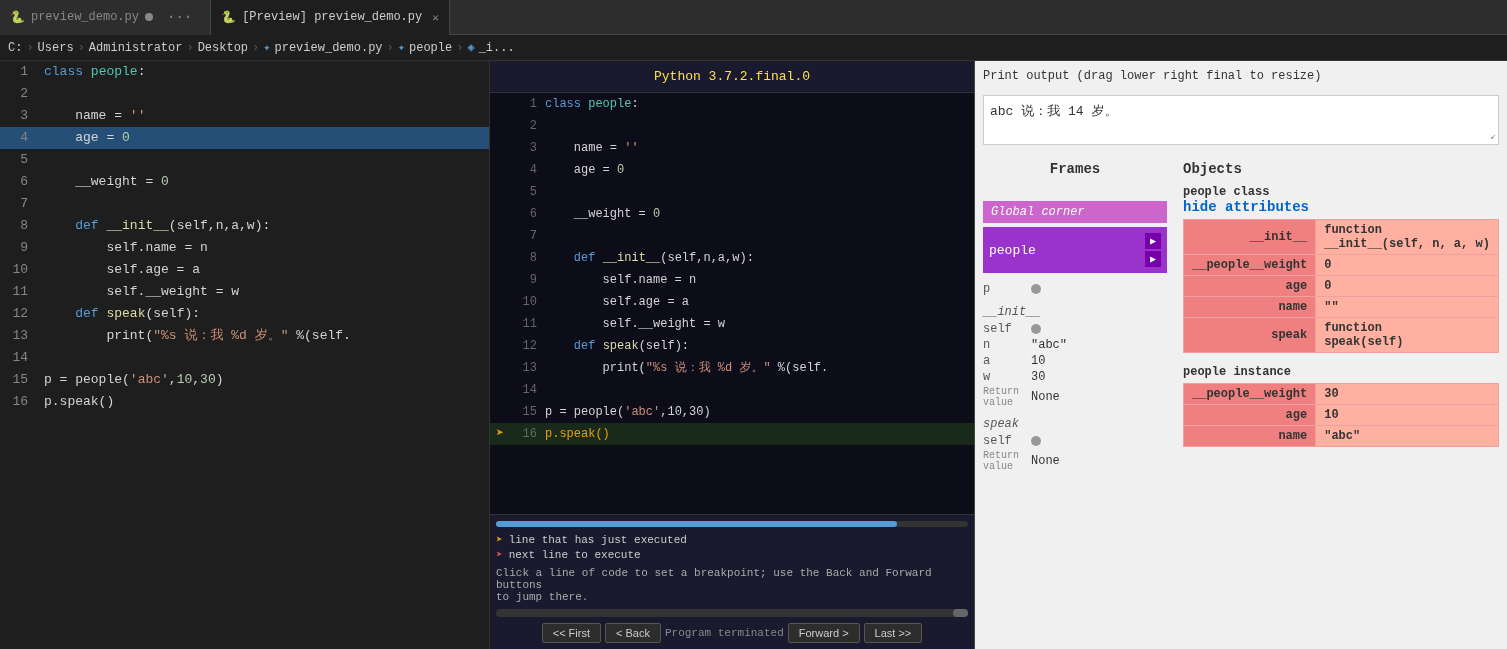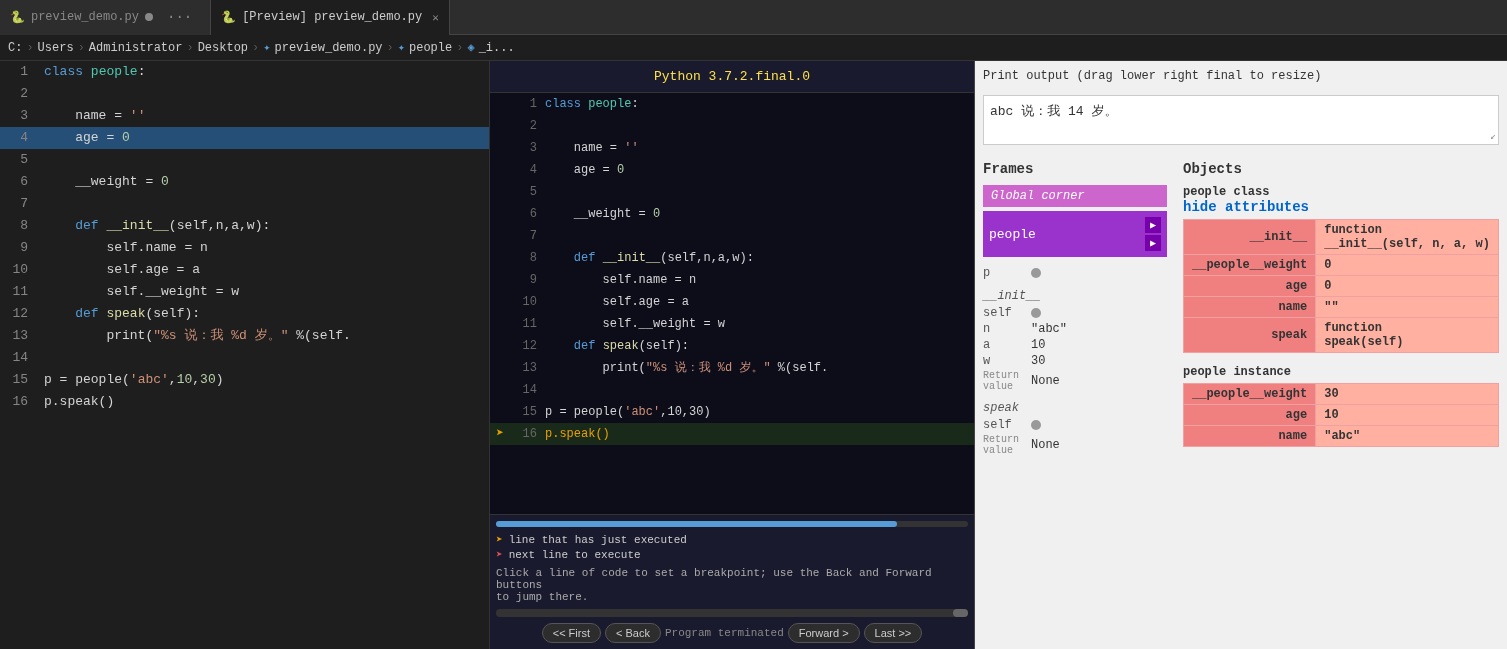--- a/index.html
+++ b/index.html
@@ -52,31 +52,31 @@
     .progress-bar-wrap { height: 6px; background: #333; border-radius: 3px; margin-bottom: 6px; }
     .progress-bar-fill { height: 6px; background: #569cd6; border-radius: 3px; width: 85%; }
     .legend { display: flex; flex-direction: column; gap: 2px; margin-bottom: 6px; }
     .legend-item { display: flex; align-items: center; gap: 6px; font-size: 11px; color: #ccc; }
     .arrow-orange { color: #e8a000; }
     .arrow-red { color: #e05050; }
     .click-info { font-size: 11px; color: #aaa; margin-bottom: 6px; }
     .scroll-bar-h { height: 8px; background: #333; border-radius: 4px; margin-bottom: 6px; position: relative; }
     .scroll-thumb { position: absolute; right: 0; width: 15px; height: 8px; background: #666; border-radius: 4px; }
     .nav-buttons { display: flex; align-items: center; gap: 4px; justify-content: center; }
-    .nav-btn { background: #2d2d2d; color: #ccc; border: 1px solid #555; padding: 3px 10px; font-size: 11px; cursor: pointer; border-radius: 10px; }
+    .nav-btn { background: #2d2d2d; color: #ccc; border: 1px solid #555; padding: 3px 10px; font-size: 11px; cursor: pointer; border-radius: 2px; }
     .status-text { color: #888; font-size: 11px; }
 
     
     .right-panel { flex: 1; background: #f0f0f0; color: #333; display: flex; flex-direction: column; }
     .print-output { background: white; border: 1px solid #ccc; margin: 8px; padding: 6px; font-size: 13px; color: #333; position: relative; min-height: 50px; }
     .print-output-label { font-size: 12px; color: #333; margin: 8px 8px 4px 8px; }
     .resize-handle { position: absolute; bottom: 2px; right: 2px; color: #999; font-size: 10px; }
     .frames-objects { display: flex; flex: 1; gap: 0; }
     .frames-col { width: 200px; padding: 8px; }
-    .frames-title { font-size: 14px; font-weight: bold; color: #333; margin-bottom: 8px; }
+    .frames-title { font-size: 14px; font-weight: bold; color: #333; margin-bottom: 24px; text-align: center; }
     .global-frame { background: #cc66cc; color: white; padding: 4px 8px; font-size: 12px; margin-bottom: 4px; font-style: italic; }
     .frame-dot { width: 10px; height: 10px; border-radius: 50%; background: #999; display: inline-block; }
     .people-box { background: #9933cc; color: white; padding: 6px; margin-bottom: 8px; display: flex; align-items: center; justify-content: space-between; font-size: 13px; }
     .people-arrows { display: flex; flex-direction: column; gap: 2px; }
     .people-arrow-box { background: #7700aa; width: 16px; height: 16px; display: flex; align-items: center; justify-content: center; color: white; font-size: 10px; }
 
     .frame-section { margin-top: 8px; }
     .frame-name { font-size: 12px; font-style: italic; color: #555; margin-bottom: 2px; }
     .frame-row { display: flex; align-items: center; gap: 8px; padding: 1px 0; font-size: 12px; }
     .frame-key { color: #555; min-width: 40px; }

